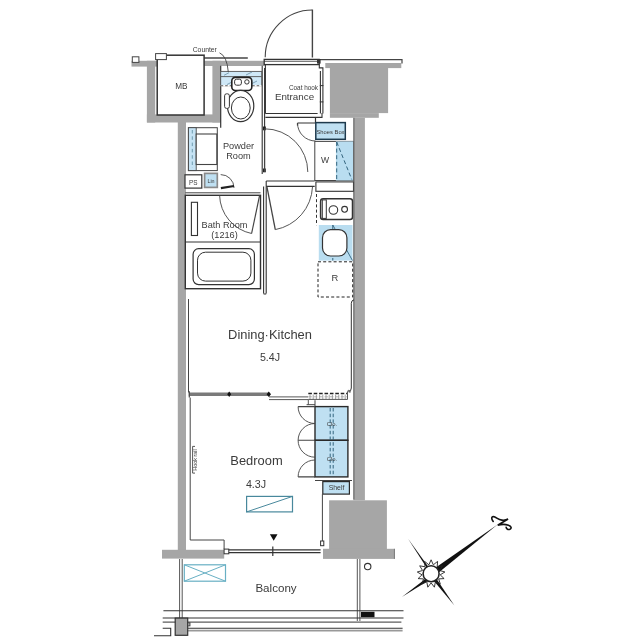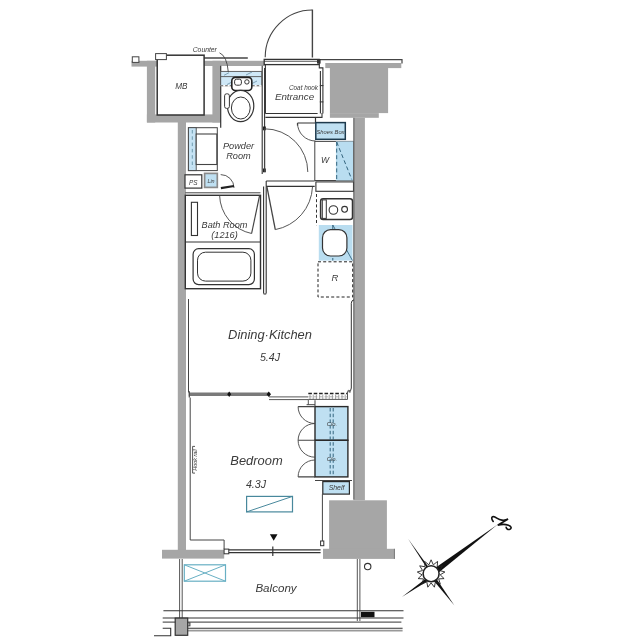--- a/index.html
+++ b/index.html
@@ -1,16 +1,16 @@
 <!DOCTYPE html>
 <html><head>
 <meta charset="utf-8">
 <style>
   html,body{margin:0;padding:0;background:#fff;}
-  .plan{width:619px;height:640px;position:relative;font-family:"Liberation Sans", sans-serif;font-style:italic;}
+  .plan{width:619px;height:640px;position:relative;font-family:"Liberation Sans", sans-serif;}
   svg text{font-family:"Liberation Sans", sans-serif;fill:#3b3b3b;}
 </style>
 </head>
 <body>
 <div class="plan">
 <svg width="640" height="640" viewBox="0 0 640 640" xmlns="http://www.w3.org/2000/svg">
 
 <rect x="0" y="0" width="640" height="640" fill="#ffffff"></rect>
 
 <rect x="131.5" y="60.8" width="26" height="5.8" fill="#a6a6a6"></rect>

